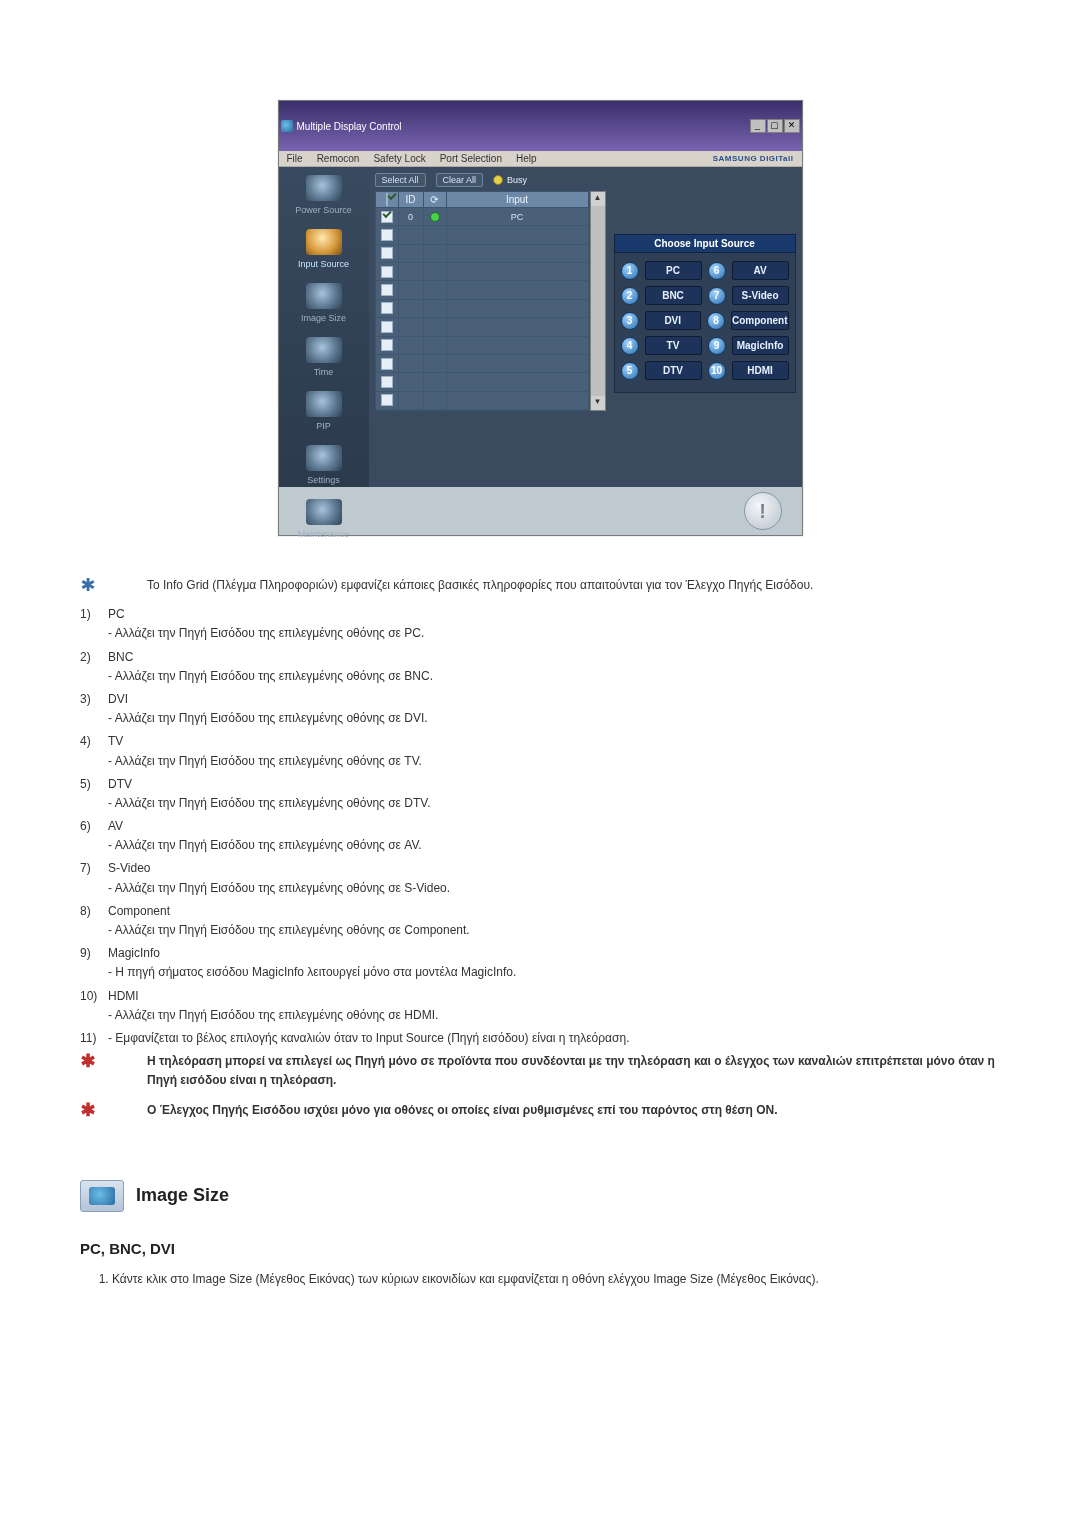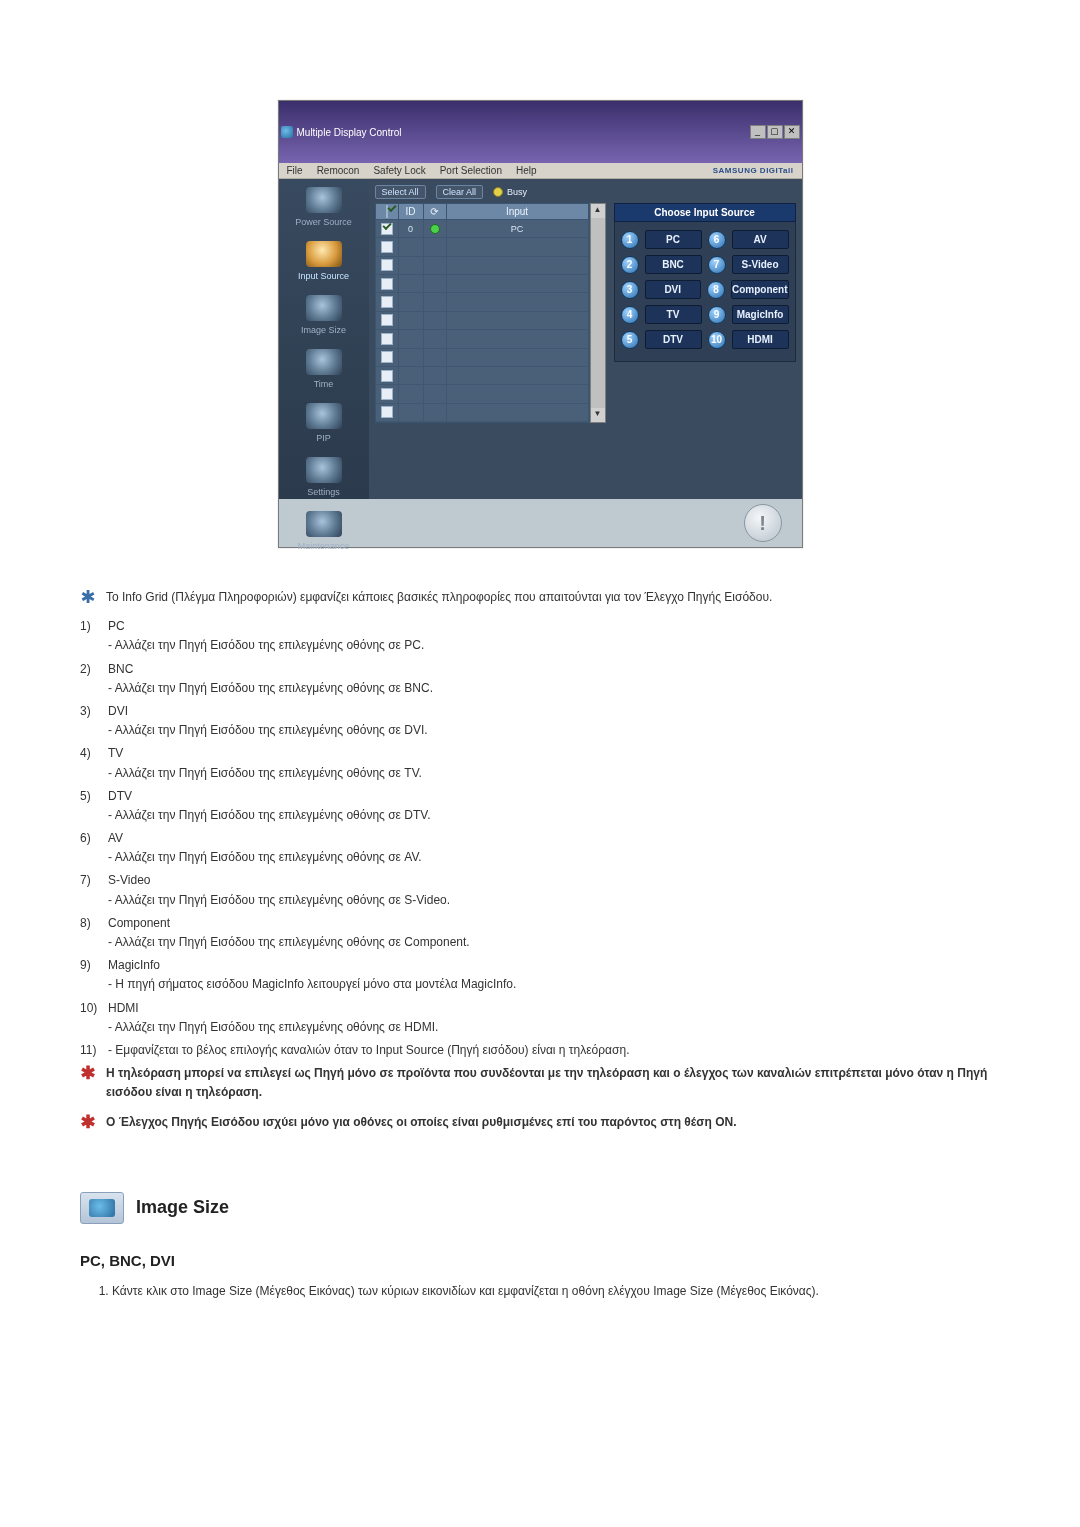--- a/index.html
+++ b/index.html
@@ -20,21 +20,21 @@
     width: 523px;
     margin: 60px auto 40px auto;
     border: 1px solid #7a7a7a;
     box-shadow: 0 0 0 1px rgba(0,0,0,.05);
   }
   .titlebar {
     height: 30px;
     background: linear-gradient(#3a2f6b, #7864b0);
     display: flex;
     align-items: center;
-    padding: 16px 2px;
+    padding: 10px 2px;
     color: #fff;
     font-size: 10px;
   }
   .title-icon {
     width: 12px;
     height: 12px;
     background: radial-gradient(circle at 40% 40%, #6cbde8, #2a6ca0);
     border-radius: 2px;
     margin-right: 4px;
   }
@@ -232,20 +232,21 @@
     flex-direction: column;
   }
   .rp-head {
     background: #1a3a6e;
     color: #fff;
     font-size: 10px;
     font-weight: bold;
     text-align: center;
     padding: 3px 0;
     border: 1px solid #10223f;
+    margin-top: 43px;
   }
   .rp-body {
     background: #2f4056;
     border: 1px solid #1d2a3a;
     border-top: none;
     padding: 8px 6px 12px 6px;
     display: flex;
     flex-direction: column;
     gap: 6px;
   }
@@ -312,21 +313,21 @@
     margin: 4px 0 10px 0;
   }
   .star {
     color: #3a6ea8;
     font-size: 18px;
     line-height: 18px;
     width: 16px;
     text-align: center;
   }
   .star.red { color: #c03030; font-weight: bold; }
-  .star-text { flex: 1; }
+  .star-text { flex: 1; margin-left: 41px; }
   .star-text.bold { font-weight: bold; }
   .num-item {
     display: flex;
     gap: 8px;
     margin: 4px 0;
   }
   .num-item .num { width: 20px; }
   .num-item .body { flex: 1; }
   .num-item .body .title { }
   .num-item .body .desc { }

